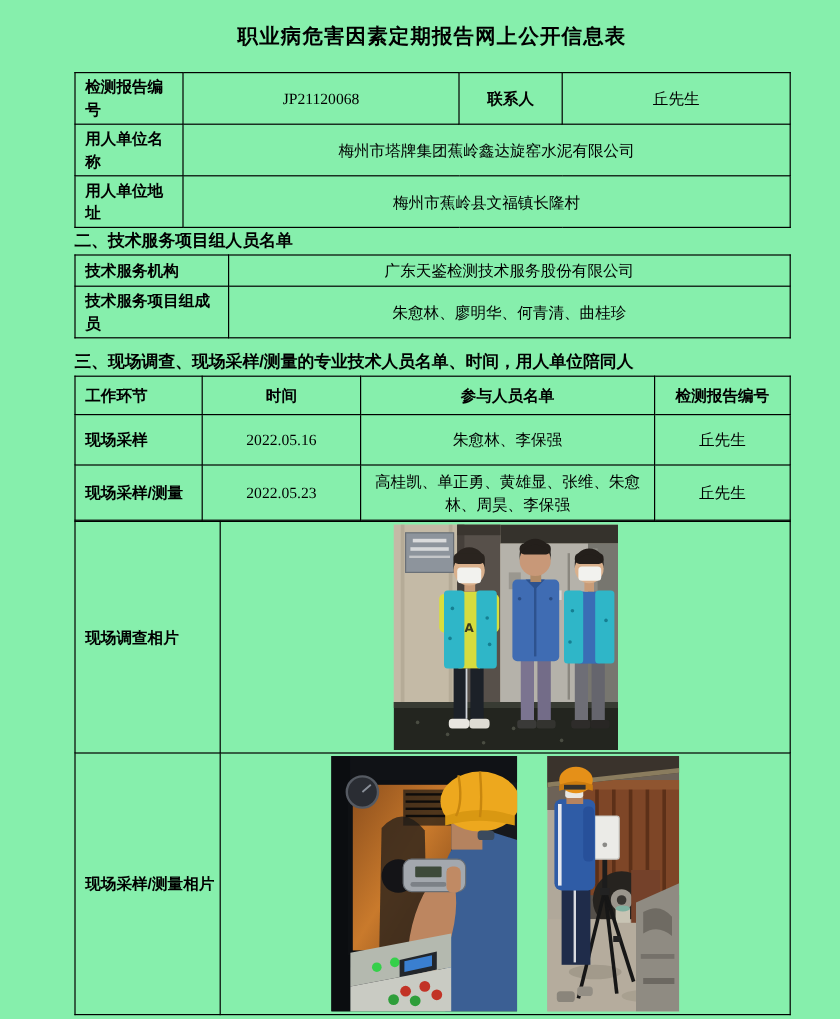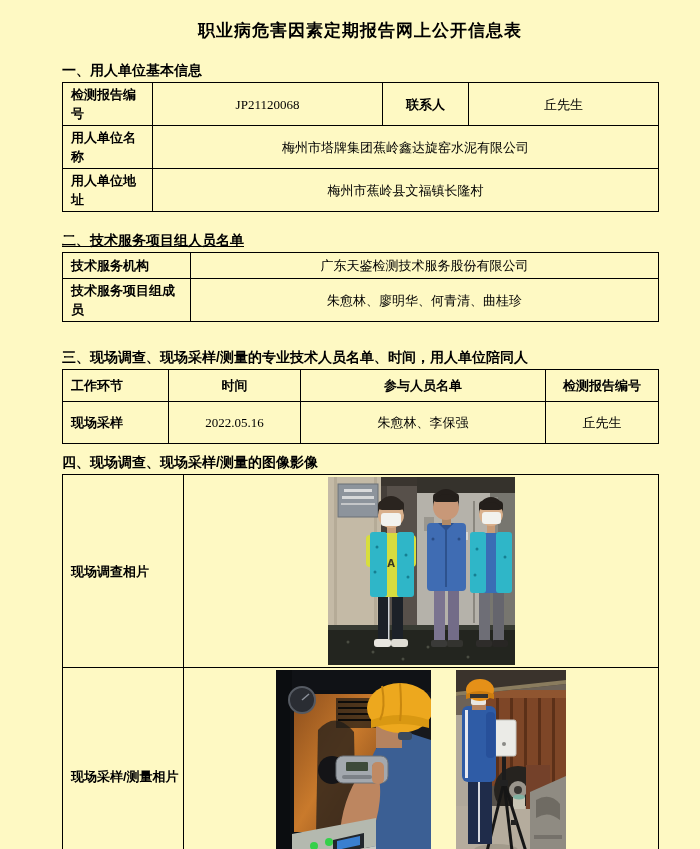--- a/index.html
+++ b/index.html
@@ -6,37 +6,37 @@
   html,body { background:#ffffff; }
   body {
     width:700px; height:849px;
     font-family:"Liberation Serif","DejaVu Serif",serif;
     color:#000;
   }
   .page {
     width:700px; height:849px;
     padding:20px 42px 0 62px;
     overflow:hidden;
-    background:#fef9c3;
+    background:#86efac;
   }
   .doc-title {
     font-size:17px; font-weight:700;
     text-align:center; line-height:22px;
     letter-spacing:1px;
     margin-bottom:18px;
     font-family:"Liberation Sans","DejaVu Sans",sans-serif;
   }
   .sec-heading {
     font-size:14px; font-weight:700;
     line-height:20px;
     font-family:"Liberation Sans","DejaVu Sans",sans-serif;
   }
   .sec-heading.h1 { margin-bottom:2px; }
-  .sec-heading.h2 { margin-top:18px;  margin-bottom:2px;text-decoration:underline; }
-  .sec-heading.h3 { margin-top:25px;  margin-bottom:2px; }
+  .sec-heading.h2 { margin-top:0;  margin-bottom:2px; }
+  .sec-heading.h3 { margin-top:9px;  margin-bottom:2px; }
   .sec-heading.h4 { margin-top:8px;  margin-bottom:2px; }
   table {
     border-collapse:collapse;
     width:596px;
     table-layout:fixed;
   }
   td, th {
     border:1px solid #000;
     font-size:13px;
     line-height:19px;
@@ -66,21 +66,20 @@
   .photo-wrap { display:inline-flex; gap:25px; align-items:flex-start; vertical-align:middle; }
   svg { display:block; }
 </style>
 </head>
 <body>
 
 <div class="page">
 
   <div class="doc-title">职业病危害因素定期报告网上公开信息表</div>
 
-  <div class="sec-heading h1">一、用人单位基本信息</div>
   <table>
     <colgroup>
         <col style="width:90px">
         <col style="width:230px">
         <col style="width:86px">
         <col style="width:190px">
       </colgroup>
     <tbody>
         <tr class="r26">
       <td class="lbl">检测报告编号</td>
@@ -131,24 +130,29 @@
       <td class="hdr">时间</td>
       <td class="hdr">参与人员名单</td>
       <td class="hdr">检测报告编号</td>
     </tr>
     <tr class="r42">
       <td class="lbl">现场采样</td>
       <td class="val">2022.05.16</td>
       <td class="val">朱愈林、李保强</td>
       <td class="val">丘先生</td>
     </tr>
+    <tr class="r46">
+      <td class="lbl">现场采样/测量</td>
+      <td class="val">2022.05.23</td>
+      <td class="val">高桂凯、单正勇、黄雄显、张维、朱愈林、周昊、李保强</td>
+      <td class="val">丘先生</td>
+    </tr>
   </tbody>
     </table>
 
-  <div class="sec-heading h4">四、现场调查、现场采样/测量的图像影像</div>
   <table>
     <colgroup>
         <col style="width:121px">
         <col style="width:475px">
       </colgroup>
     <tbody>
         <tr class="photo-row-1">
       <td class="lbl">现场调查相片</td>
       <td class="photo-cell">
         <div class="photo-wrap">

